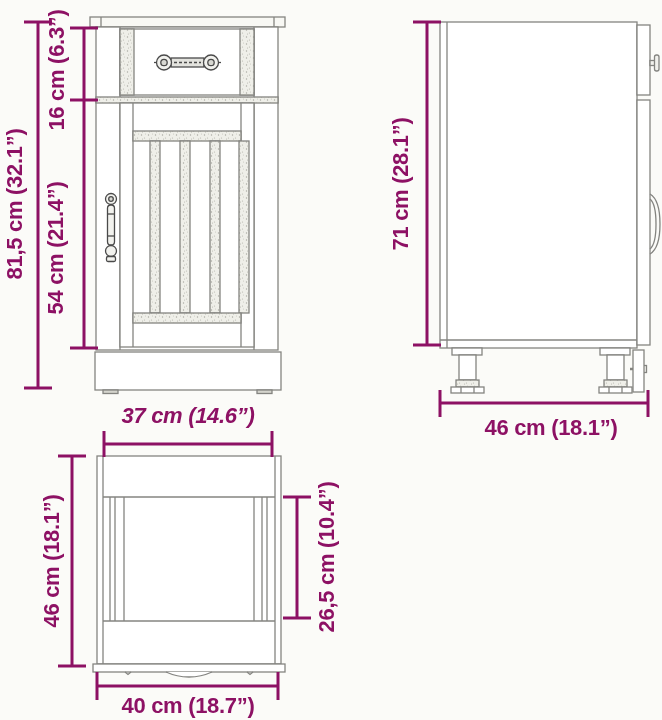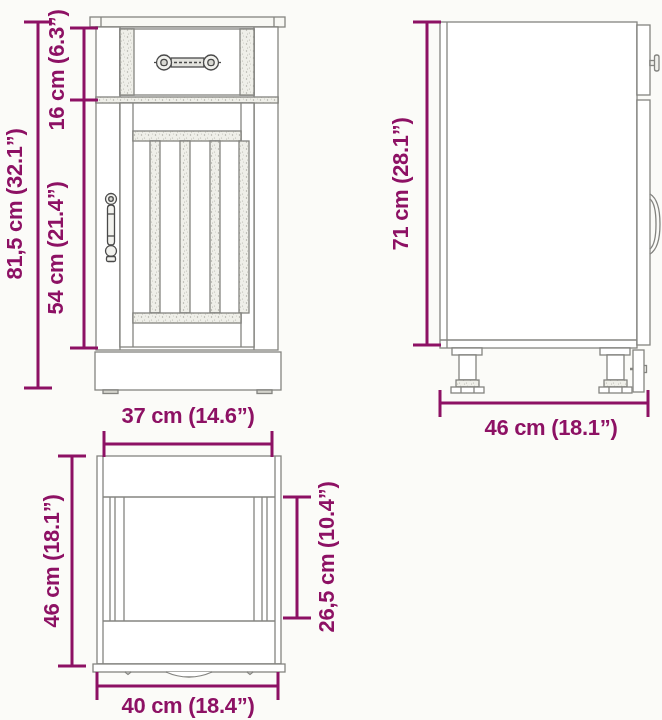--- a/index.html
+++ b/index.html
@@ -204,18 +204,18 @@
     </g>
   </svg>
 
   <div class="dim-label vert" style="left:15px;  top:204px;">81,5 cm (32.1”)</div>
   <div class="dim-label vert" style="left:57px;  top:70px;">16 cm (6.3”)</div>
   <div class="dim-label vert" style="left:56px;  top:248px;">54 cm (21.4”)</div>
 
   <div class="dim-label vert" style="left:401px; top:184px;">71 cm (28.1”)</div>
   <div class="dim-label" style="left:551px; top:428px;">46 cm (18.1”)</div>
 
-  <div class="dim-label" style="left:188px; top:416px;">37 cm (14.6”)</div>
+  <div class="dim-label" style="left:188px; top:416px;font-style:italic;">37 cm (14.6”)</div>
   <div class="dim-label vert" style="left:52px;  top:561px;">46 cm (18.1”)</div>
   <div class="dim-label vert" style="left:327px; top:557px;">26,5 cm (10.4”)</div>
-  <div class="dim-label" style="left:188px; top:706px;">40 cm (18.4”)</div>
+  <div class="dim-label" style="left:188px; top:706px;">40 cm (18.7”)</div>
 
 </div>
 
 </body></html>

